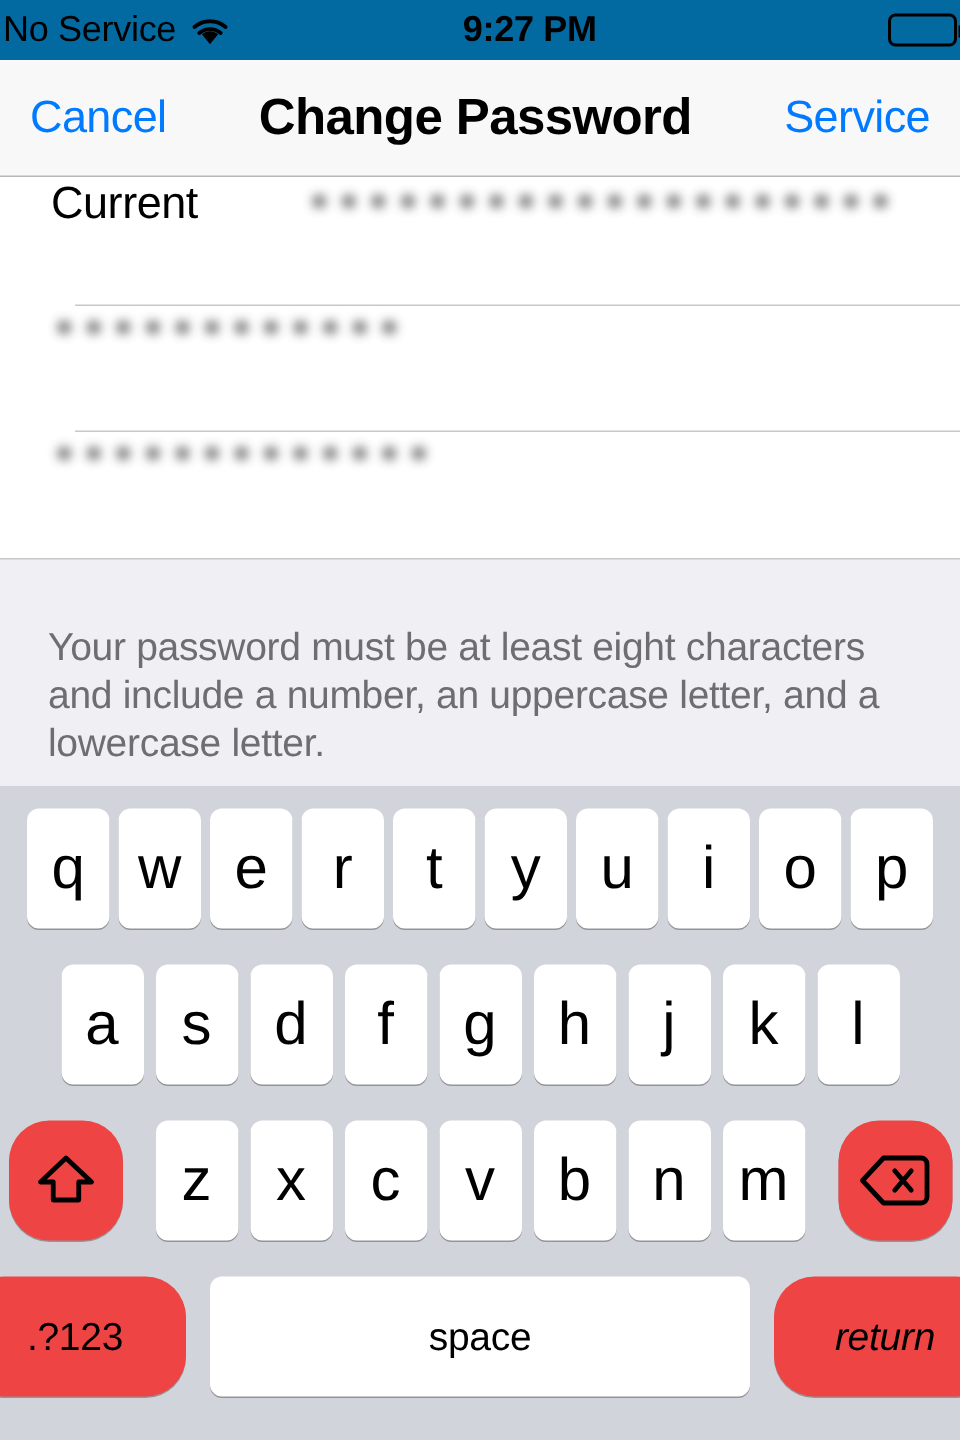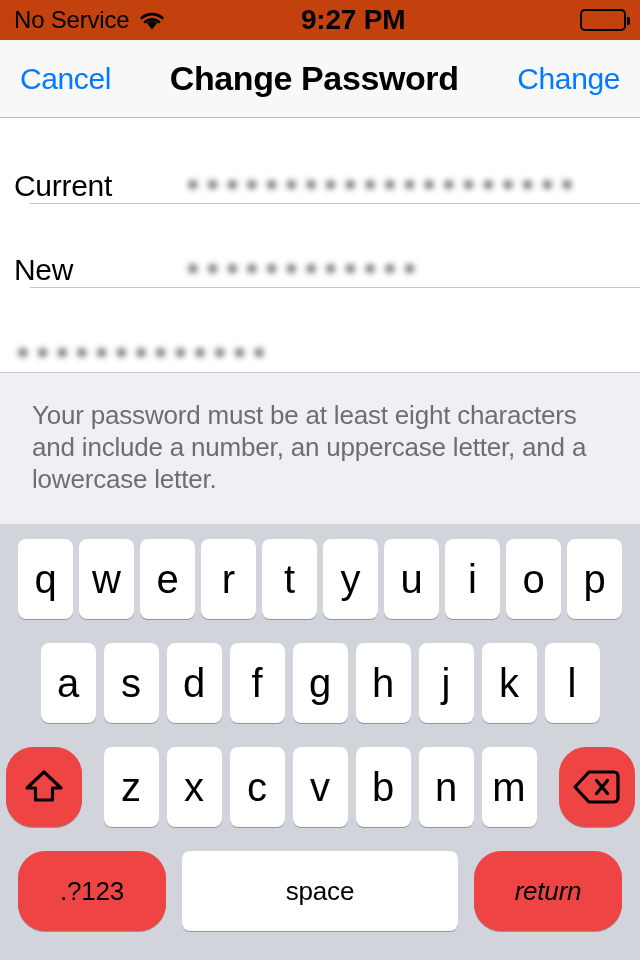--- a/index.html
+++ b/index.html
@@ -22,42 +22,42 @@
     height: 960px;
     background: #ffffff;
   }
 
   
   .status-bar {
     position: absolute;
     top: 0; left: 0;
     width: 640px;
     height: 40px;
-    background: #c2410c;
-    display: flex;
-    align-items: center;
-    padding: 0 14px;
+    background: #0369a1;
+    display: flex;
+    align-items: center;
+    padding: 0 2px;
   }
   .status-left {
     display: flex;
     align-items: center;
     gap: 9px;
     flex: 0 0 auto;
   }
   .carrier {
     font-size: 24px;
     color: #000;
     letter-spacing: -0.2px;
     line-height: 1;
   }
   .wifi-icon { display: block; }
   .status-center {
     flex: 1 1 auto;
     text-align: center;
-    font-size: 28px;
+    font-size: 24px;
     font-weight: bold;
     color: #000;
     letter-spacing: -0.2px;
     margin-left: -40px;
   }
   .status-right {
     flex: 0 0 auto;
     display: flex;
     align-items: center;
   }
@@ -121,22 +121,23 @@
     position: absolute;
     top: 119px; left: 0;
     width: 640px;
     height: 253px;
     background: #ffffff;
   }
   .form-row {
     position: relative;
     height: 84px;
     display: flex;
-    align-items: flex-end;
+    align-items: flex-start;
     padding-left: 14px;
+    margin-left: 20px;
   }
   .form-row + .form-row::before {
     content: "";
     position: absolute;
     top: 0; left: 30px; right: 0;
     height: 1px;
     background: #c8c7cc;
   }
   .row-label {
     font-size: 30px;
@@ -168,21 +169,21 @@
   }
 
   
   .footer-section {
     position: absolute;
     top: 372px; left: 0;
     width: 640px;
     height: 152px;
     background: #efeff4;
     border-top: 1px solid #c8c7cc;
-    padding: 26px 32px 0 32px;
+    padding: 42px 32px 0 32px;
   }
   .footer-text {
     font-size: 26px;
     line-height: 32px;
     color: #6d6d72;
     letter-spacing: -0.2px;
   }
 
   
   .keyboard {
@@ -234,21 +235,21 @@
 
   .row-1 { padding: 0 5px; }
   .row-2 { padding: 0 36px; }
   .row-3 { padding: 0 8px; }
   .row-4 { padding: 0 8px; }
 
   .key-shift { width: 76px; margin-right: 18px !important; }
   .key-backspace { width: 76px; margin-left: 18px !important; }
 
   .key-numeric { width: 148px; font-size: 28px; }
-  .key-space { width: 276px; font-size: 28px; margin: 0 16px; }
+  .key-space { width: 360px; font-size: 28px; margin: 0 16px; }
   .key-return { width: 148px; font-size: 28px; font-style: italic; }
 
   .icon-svg { display: block; }
 </style>
 </head>
 <body>
 
 <div class="device">
 
   <div class="status-bar">
@@ -266,34 +267,33 @@
     <div class="status-right">
       <span class="battery">
         <span class="battery-fill" id="battery-fill" style="width:72%"></span>
       </span>
     </div>
   </div>
 
   <div class="nav-bar">
     <button class="nav-btn">Cancel</button>
     <div class="nav-title">Change Password</div>
-    <button class="nav-btn">Change</button>
+    <button class="nav-btn">Service</button>
   </div>
 
   <div class="form-section">
 
     <div class="form-row">
       <span class="row-label">Current</span>
       <span class="row-value">
         <span class="secure-dots">••••••••••••••••••••</span>
       </span>
     </div>
 
     <div class="form-row">
-      <span class="row-label">New</span>
       <span class="row-value">
         <span class="secure-dots">••••••••••••</span>
       </span>
     </div>
 
     <div class="form-row">
       <span class="row-value">
         <span class="secure-dots">•••••••••••••</span>
       </span>
     </div>

